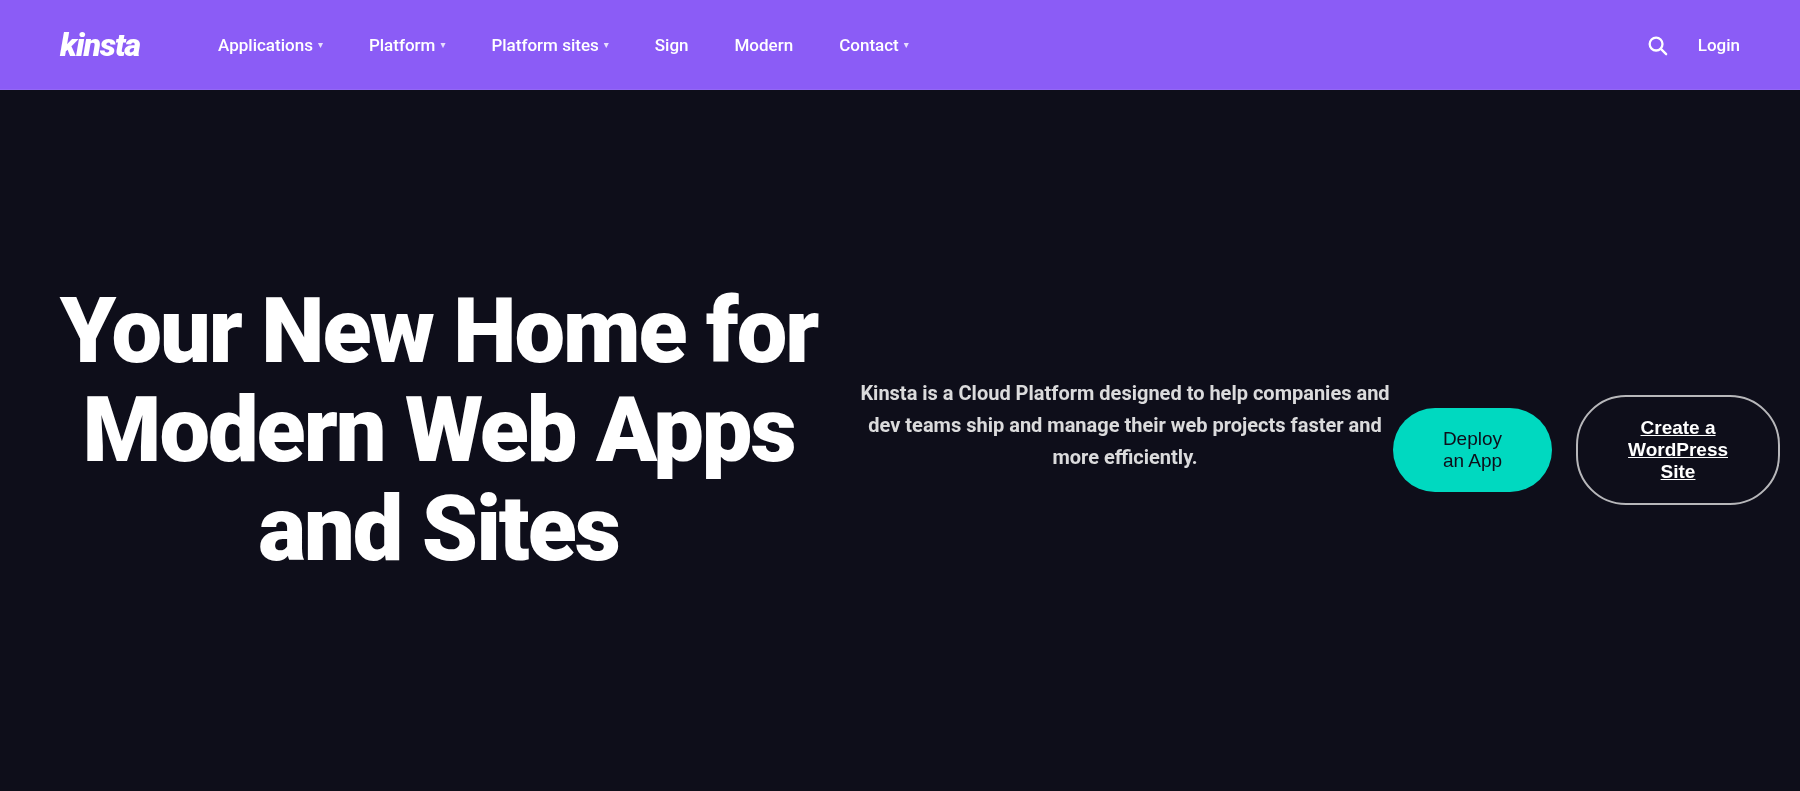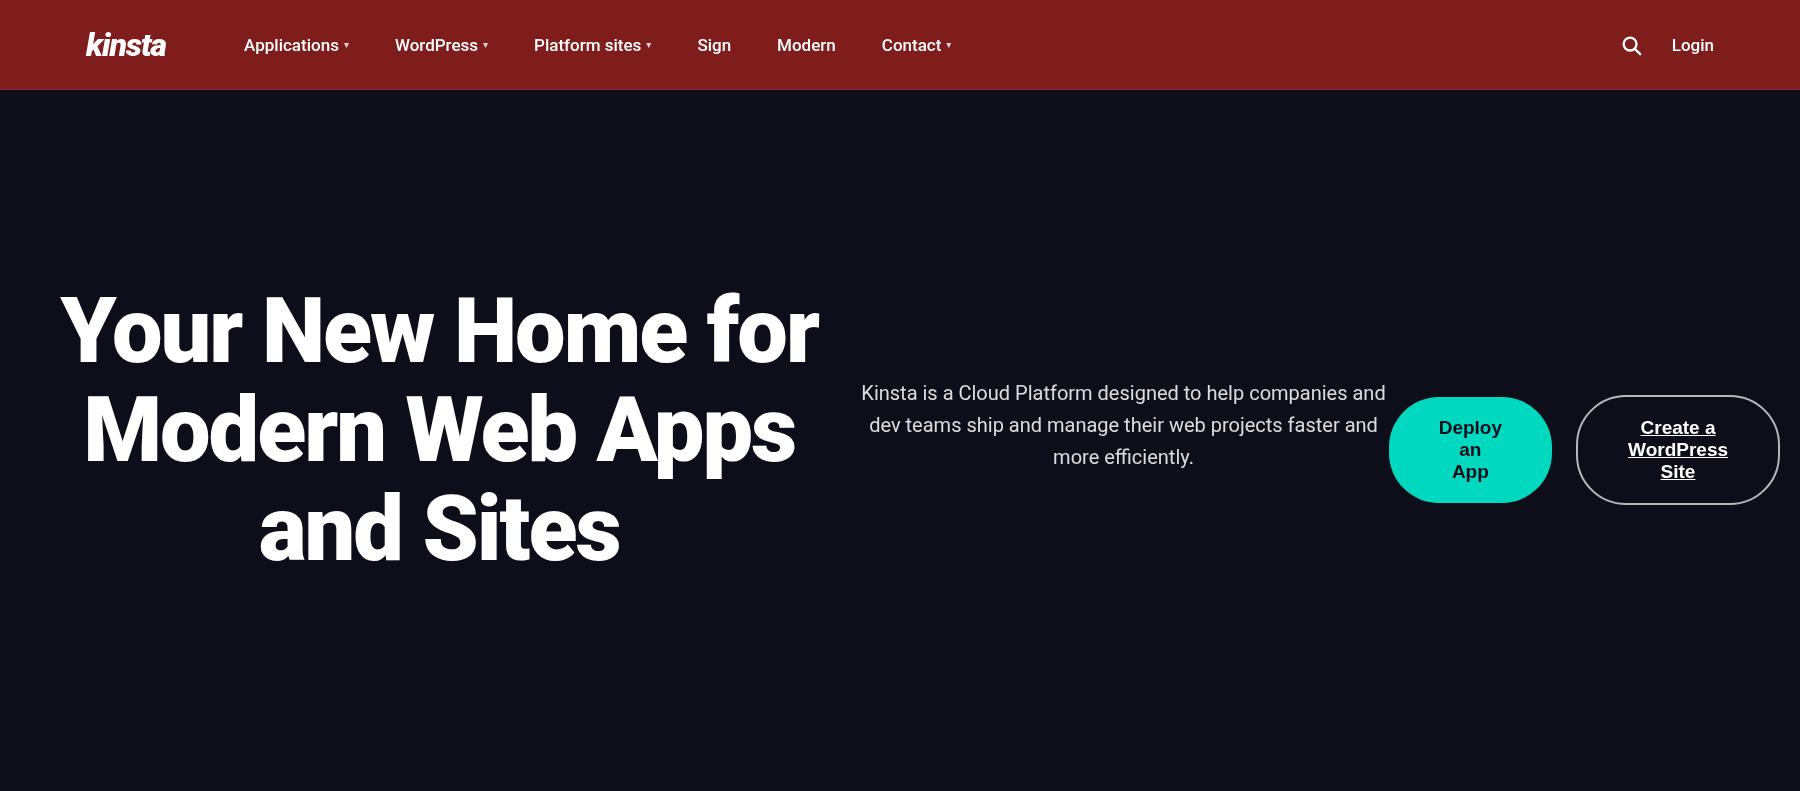--- a/index.html
+++ b/index.html
@@ -10,23 +10,23 @@
       color: #ffffff;
       width: 1800px;
       min-height: 791px;
       overflow-x: hidden;
     }
 
     
     nav {
       display: flex;
       align-items: center;
-      padding: 0 86px;
+      padding: 0 60px;
       height: 90px;
-      background-color: #7f1d1d;
+      background-color: #8b5cf6;
       border-bottom: 1px solid rgba(255,255,255,0.08);
     }
 
     .logo {
       font-size: 32px;
       font-weight: 900;
       color: #ffffff;
       letter-spacing: -1px;
       margin-right: 60px;
       font-style: italic;
@@ -105,41 +105,41 @@
       font-weight: 900;
       line-height: 1.1;
       color: #ffffff;
       max-width: 900px;
       margin-bottom: 40px;
       letter-spacing: -2px;
     }
 
     .hero-subtitle {
       font-size: 20px;
-      font-weight: 400;
+      font-weight: 700;
       color: rgba(255,255,255,0.85);
       max-width: 680px;
       line-height: 1.6;
       margin-bottom: 50px;
     }
 
     .hero-buttons {
       display: flex;
       gap: 24px;
       align-items: center;
     }
 
     .btn-deploy {
       background-color: #00d9c0;
       color: #0e0e1a;
       border: none;
       border-radius: 50px;
       padding: 20px 50px;
       font-size: 19px;
-      font-weight: 700;
+      font-weight: 400;
       cursor: pointer;
     }
 
     .btn-wordpress {
       background-color: transparent;
       color: #ffffff;
       border: 2px solid rgba(255,255,255,0.7);
       border-radius: 50px;
       padding: 20px 50px;
       font-size: 19px;
@@ -166,21 +166,21 @@
   <div class="logo">kinsta</div>
 
   <div class="nav-links">
 
     <div class="nav-item">
       <span>Applications</span>
       <span class="chevron">▾</span>
     </div>
 
     <div class="nav-item">
-      <span>WordPress</span>
+      <span>Platform</span>
       <span class="chevron">▾</span>
     </div>
 
     <div class="nav-item">
       <span>Platform sites</span>
       <span class="chevron">▾</span>
     </div>
 
     <div class="nav-item">
       <span>Sign</span>

